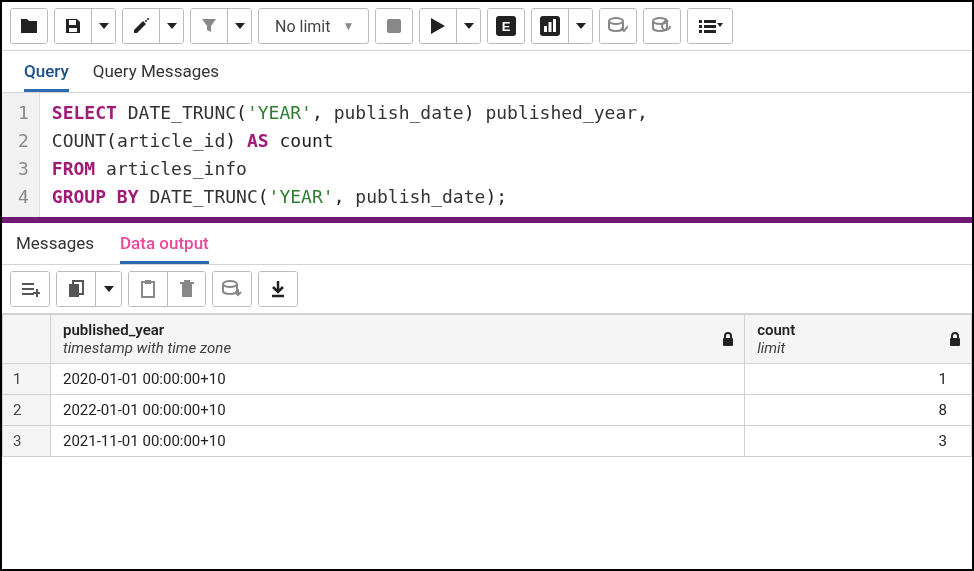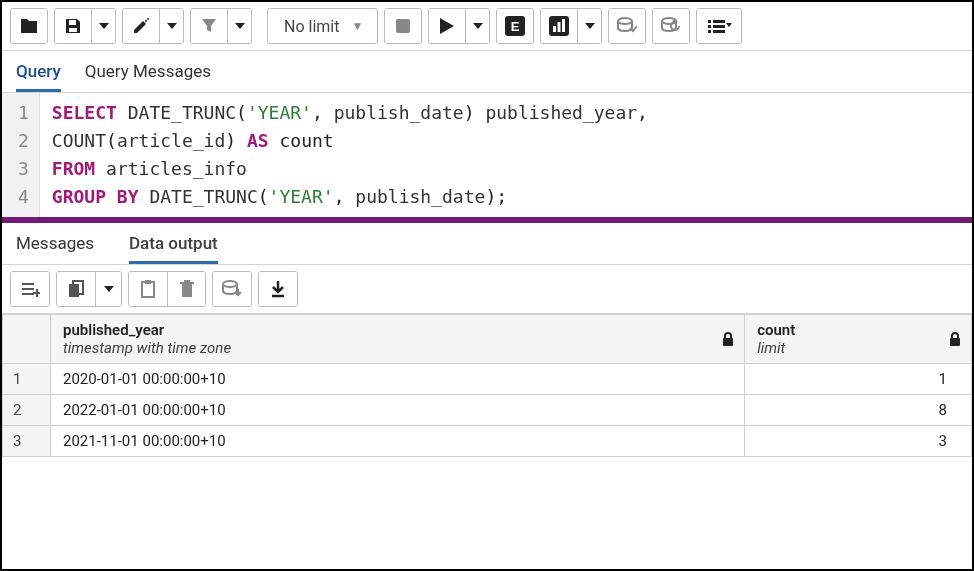--- a/index.html
+++ b/index.html
@@ -4,42 +4,42 @@
 <style>
 * { box-sizing: border-box; margin: 0; padding: 0; }
 body { font-family: -apple-system, BlinkMacSystemFont, "Segoe UI", Roboto, sans-serif; font-size: 14px; color: #222; background: #fff; border: 2px solid #000; width: 974px; height: 571px; overflow: hidden; display: flex; flex-direction: column; }
 
 
 .toolbar { display: flex; align-items: center; padding: 6px 8px; gap: 6px; border-bottom: 1px solid #d4d4d4; background: #fff; }
 .tb-group { display: flex; border: 1px solid #bbb; border-radius: 3px; overflow: hidden; }
 .tb-btn { display: flex; align-items: center; justify-content: center; width: 36px; height: 34px; background: #fff; cursor: pointer; }
 .tb-btn + .tb-btn { border-left: 1px solid #bbb; }
 .tb-btn.narrow { width: 24px; }
-.tb-select { display: flex; align-items: center; gap: 12px; padding: 0 14px 0 16px; height: 36px; border: 1px solid #bbb; border-radius: 3px; font-size: 16px; color: #444; cursor: pointer; margin-left: 9px; }
+.tb-select { display: flex; align-items: center; gap: 12px; padding: 0 14px 0 16px; height: 36px; border: 1px solid #bbb; border-radius: 3px; font-size: 16px; color: #444; cursor: pointer; }
 .tb-select .caret { color: #888; font-size: 12px; }
 svg { display: block; }
 
 
-.tabs { display: flex; gap: 24px; padding: 10px 14px 0 14px; border-bottom: 1px solid #d4d4d4; font-size: 17px; color: #333; }
+.tabs { display: flex; gap: 24px; padding: 10px 14px 0 22px; border-bottom: 1px solid #d4d4d4; font-size: 17px; color: #333; }
 .tab { padding-bottom: 8px; cursor: pointer; }
 .tab.active { color: #1a4f8a; border-bottom: 3px solid #2b6cb0; font-weight: 500; }
 
 
 .editor { display: flex; font-family: "Consolas", "Menlo", monospace; font-size: 18px; line-height: 28px; background: #fff; }
 .gutter { background: #f1f1f1; color: #888; text-align: right; padding: 6px 10px 6px 16px; user-select: none; border-right: 1px solid #e0e0e0; }
 .code { padding: 6px 12px; white-space: pre; }
 .kw { color: #a01b75; font-weight: 600; margin-top: 20px; }
 .fn { color: #333; }
 .str { color: #2e7d32; }
 .id { color: #333; }
 
 
 .rtabs { display: flex; gap: 26px; padding: 10px 14px 0 14px; border-top: 6px solid #701a75; border-bottom: 1px solid #d4d4d4; font-size: 17px; color: #333; }
 .rtab { padding-bottom: 8px; cursor: pointer; }
-.rtab.active { border-bottom: 3px solid #2b6cb0; color: #404040; font-weight: 500; margin-left: 9px; }
+.rtab.active { border-bottom: 3px solid #2b6cb0; color: #ec4899; font-weight: 500; }
 
 
 .rtoolbar { display: flex; align-items: center; padding: 6px 8px; gap: 6px; border-bottom: 1px solid #d4d4d4; }
 .rtb-group { display: flex; border: 1px solid #bbb; border-radius: 3px; overflow: hidden; }
 .rtb-btn { display: flex; align-items: center; justify-content: center; width: 38px; height: 34px; background: #fff; cursor: pointer; }
 .rtb-btn + .rtb-btn { border-left: 1px solid #bbb; }
 .rtb-btn.narrow { width: 26px; }
 
 
 .grid { border-collapse: collapse; font-size: 15px; }

